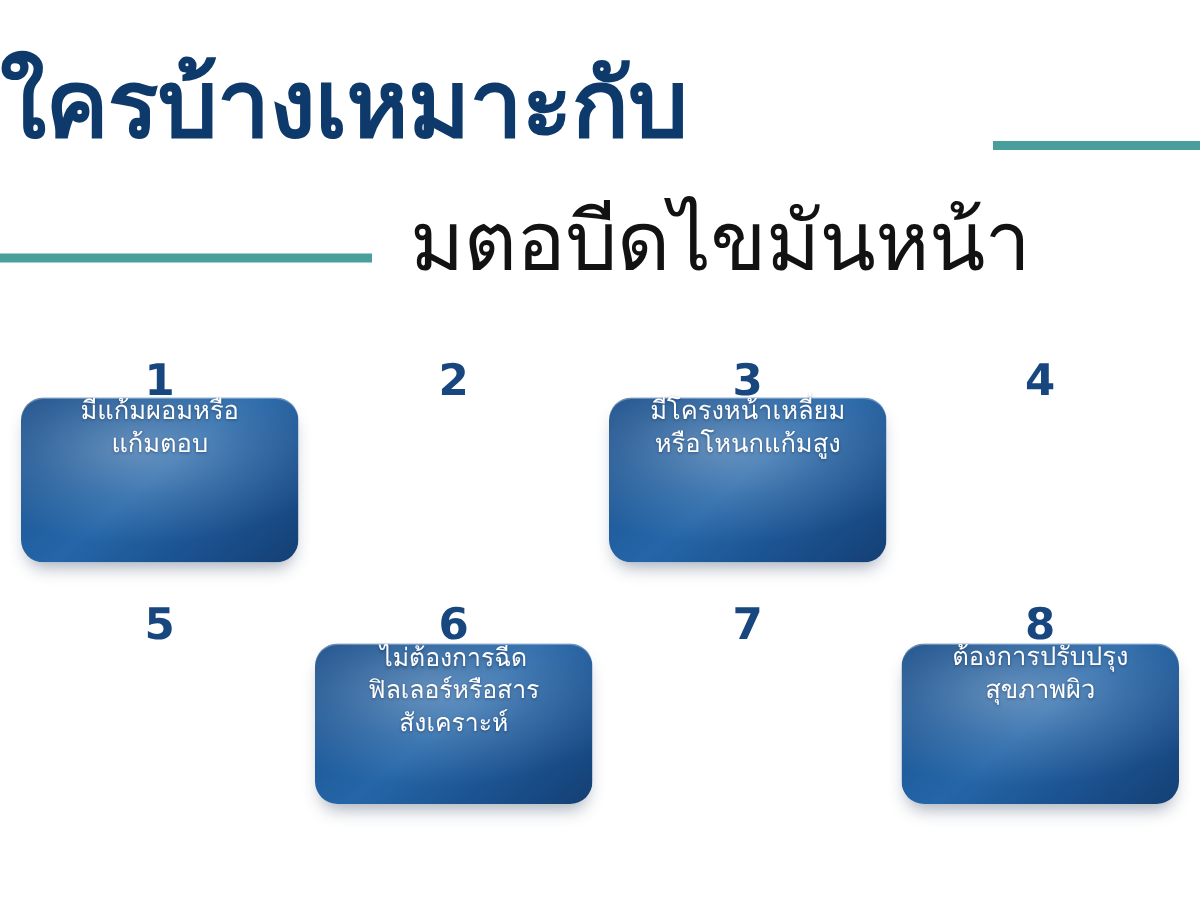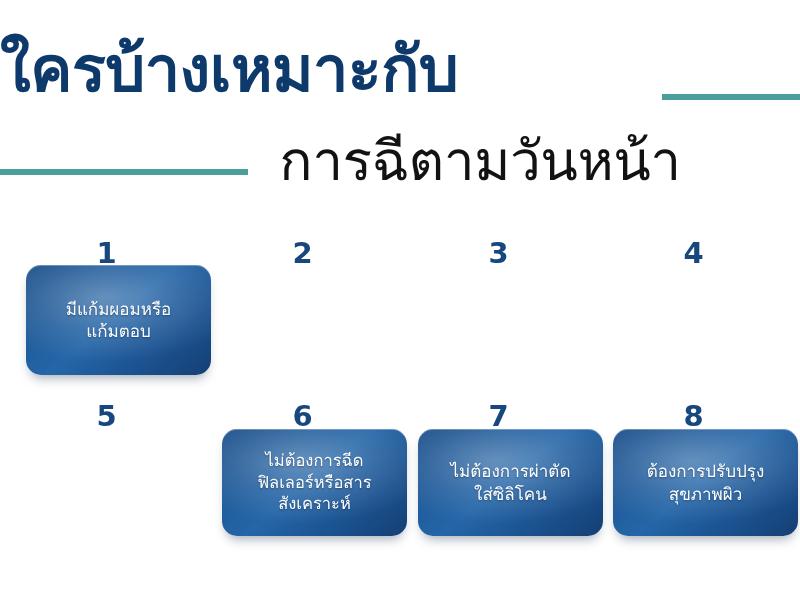--- a/index.html
+++ b/index.html
@@ -109,43 +109,43 @@
     font-size: 29px;
     font-weight: 700;
     color: #17477e;
     line-height: 30px;
     z-index: 3;
     text-shadow: 0 1px 0 rgba(255,255,255,0.9);
   }
 
   .card {
     position: absolute;
-    left: 12px;
+    left: 0;
     top: 27px;
     width: 185px;
     height: 110px;
     border-radius: 15px;
     z-index: 2;
     background:
       radial-gradient(ellipse 120% 95% at 42% 30%,
         rgba(255,255,255,0.30) 0%,
         rgba(255,255,255,0.12) 32%,
         rgba(255,255,255,0.00) 62%),
       linear-gradient(140deg,
         #174b87 0%,
         #1c5796 22%,
         #2566a8 48%,
         #1b5290 74%,
         #143f73 100%);
     box-shadow:
       0 7px 11px -4px rgba(30,50,80,0.40),
       0 1px 0 rgba(255,255,255,0.30) inset;
     display: flex;
-    align-items: center;
     justify-content: center;
+    font-family: Liberation Mono, monospace;
   }
 
   .row2 .card { height: 107px; top: 28px; }
 
   .card-text {
     width: 172px;
     text-align: center;
     color: #ffffff;
     font-size: 17px;
     line-height: 1.32;
@@ -159,62 +159,62 @@
 </style>
 </head>
 <body>
 
 <div id="slide">
 
   <div class="title-area">
     <div class="rule rule-right"></div>
     <div class="rule rule-left"></div>
     <div class="title-line1">ใครบ้างเหมาะกับ</div>
-    <div class="title-line2">การฉีตามวันหน้า</div>
+    <div class="title-line2">มตอบีดไขมันหน้า</div>
   </div>
 
   <div class="grid">
 
     <div class="row row1">
       <div class="cell c0">
         <div class="card-num">1</div>
         <div class="card">
           <div class="card-text">มีแก้มผอมหรือ
 แก้มตอบ</div>
         </div>
       </div>
       <div class="cell c1">
         <div class="card-num">2</div>
       </div>
       <div class="cell c2">
         <div class="card-num">3</div>
+        <div class="card">
+          <div class="card-text">มีโครงหน้าเหลี่ยม
+หรือโหนกแก้มสูง</div>
+        </div>
       </div>
       <div class="cell c3">
         <div class="card-num">4</div>
       </div>
     </div>
 
     <div class="row row2">
       <div class="cell c0">
         <div class="card-num">5</div>
       </div>
       <div class="cell c1">
         <div class="card-num">6</div>
         <div class="card">
           <div class="card-text three">ไม่ต้องการฉีด
 ฟิลเลอร์หรือสาร
 สังเคราะห์</div>
         </div>
       </div>
       <div class="cell c2">
         <div class="card-num">7</div>
-        <div class="card">
-          <div class="card-text">ไม่ต้องการผ่าตัด
-ใส่ซิลิโคน</div>
-        </div>
       </div>
       <div class="cell c3">
         <div class="card-num">8</div>
         <div class="card">
           <div class="card-text">ต้องการปรับปรุง
 สุขภาพผิว</div>
         </div>
       </div>
     </div>
 

